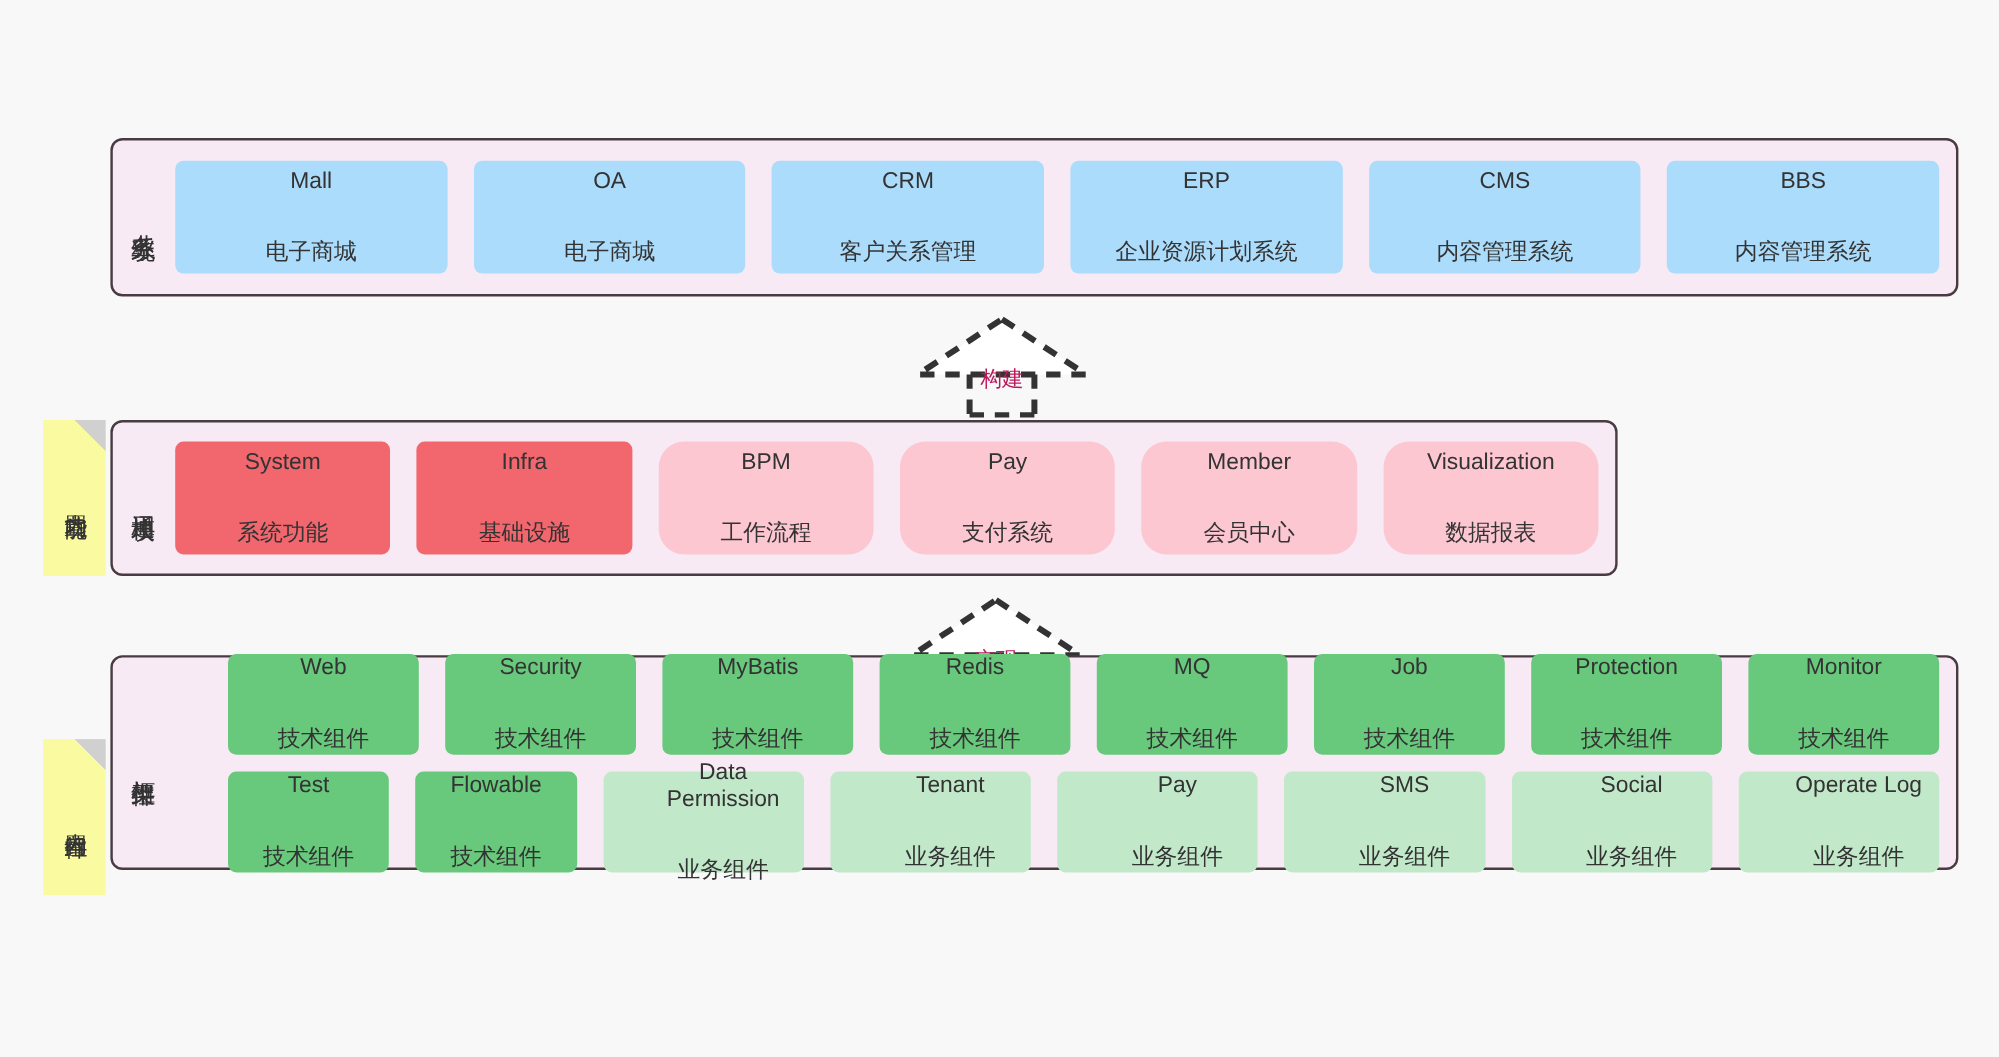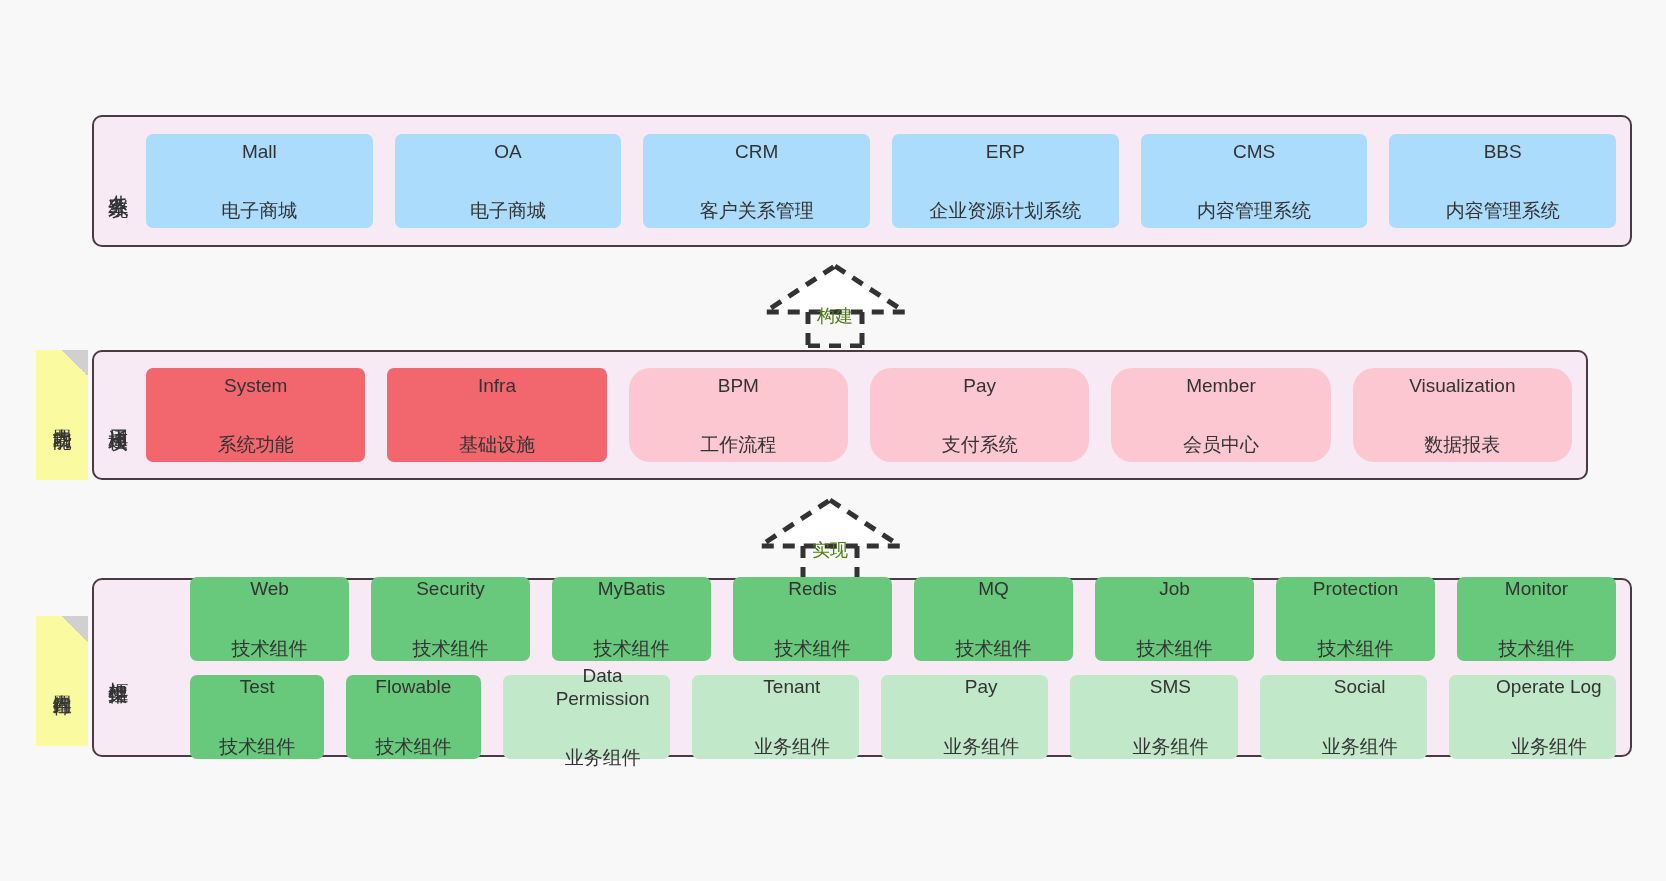--- a/index.html
+++ b/index.html
@@ -118,21 +118,21 @@
   
   .connector {
     position: absolute;
   }
   .connector svg { display: block; }
   .connector .conn-label {
     position: absolute;
     left: 50%;
     transform: translateX(-50%);
     font-size: 18px;
-    color: #4d7c0f;
+    color: #be185d;
     background: transparent;
     white-space: nowrap;
     user-select: none;
   }
 </style>
 </head>
 <body>
 
 <div id="canvas">
 
@@ -178,21 +178,21 @@
       <line x1="48" y1="84" x2="102" y2="84" stroke="#333333" stroke-width="5" stroke-dasharray="12,9"></line>
     </svg>
     <span class="conn-label" style="top:42px;">构建</span>
   </div>
 
   <div class="note" id="note-builtin-features" style="left:36px; top:350px; width:52px; height:130px;">
     <span>内置功能</span>
     <span class="fold"></span>
   </div>
 
-  <div class="layer" id="layer-common" style="left:92px; top:350px; width:1496px; height:130px;">
+  <div class="layer" id="layer-common" style="left:92px; top:350px; width:1256px; height:130px;">
     <div class="layer-label">通用模块</div>
     <div class="layer-body">
       <div class="row">
         <div class="box red">
           <span class="name">System</span>
           <span class="sub">系统功能</span>
         </div>
         <div class="box red">
           <span class="name">Infra</span>
           <span class="sub">基础设施</span>
@@ -225,21 +225,21 @@
       <line x1="48" y1="84" x2="102" y2="84" stroke="#333333" stroke-width="5" stroke-dasharray="12,9"></line>
     </svg>
     <span class="conn-label" style="top:42px;">实现</span>
   </div>
 
   <div class="note" id="note-builtin-components" style="left:36px; top:616px; width:52px; height:130px;">
     <span>内置组件</span>
     <span class="fold"></span>
   </div>
 
-  <div class="layer" id="layer-framework" style="left:92px; top:578px; width:1540px; height:179px;gap:44px;">
+  <div class="layer" id="layer-framework" style="left:92px; top:546px; width:1540px; height:179px;gap:44px;">
     <div class="layer-label">框架组件</div>
     <div class="layer-body">
 
       <div class="row" style="height:84px;">
         <div class="box green">
           <span class="name">Web</span>
           <span class="sub">技术组件</span>
         </div>
         <div class="box green">
           <span class="name">Security</span>

